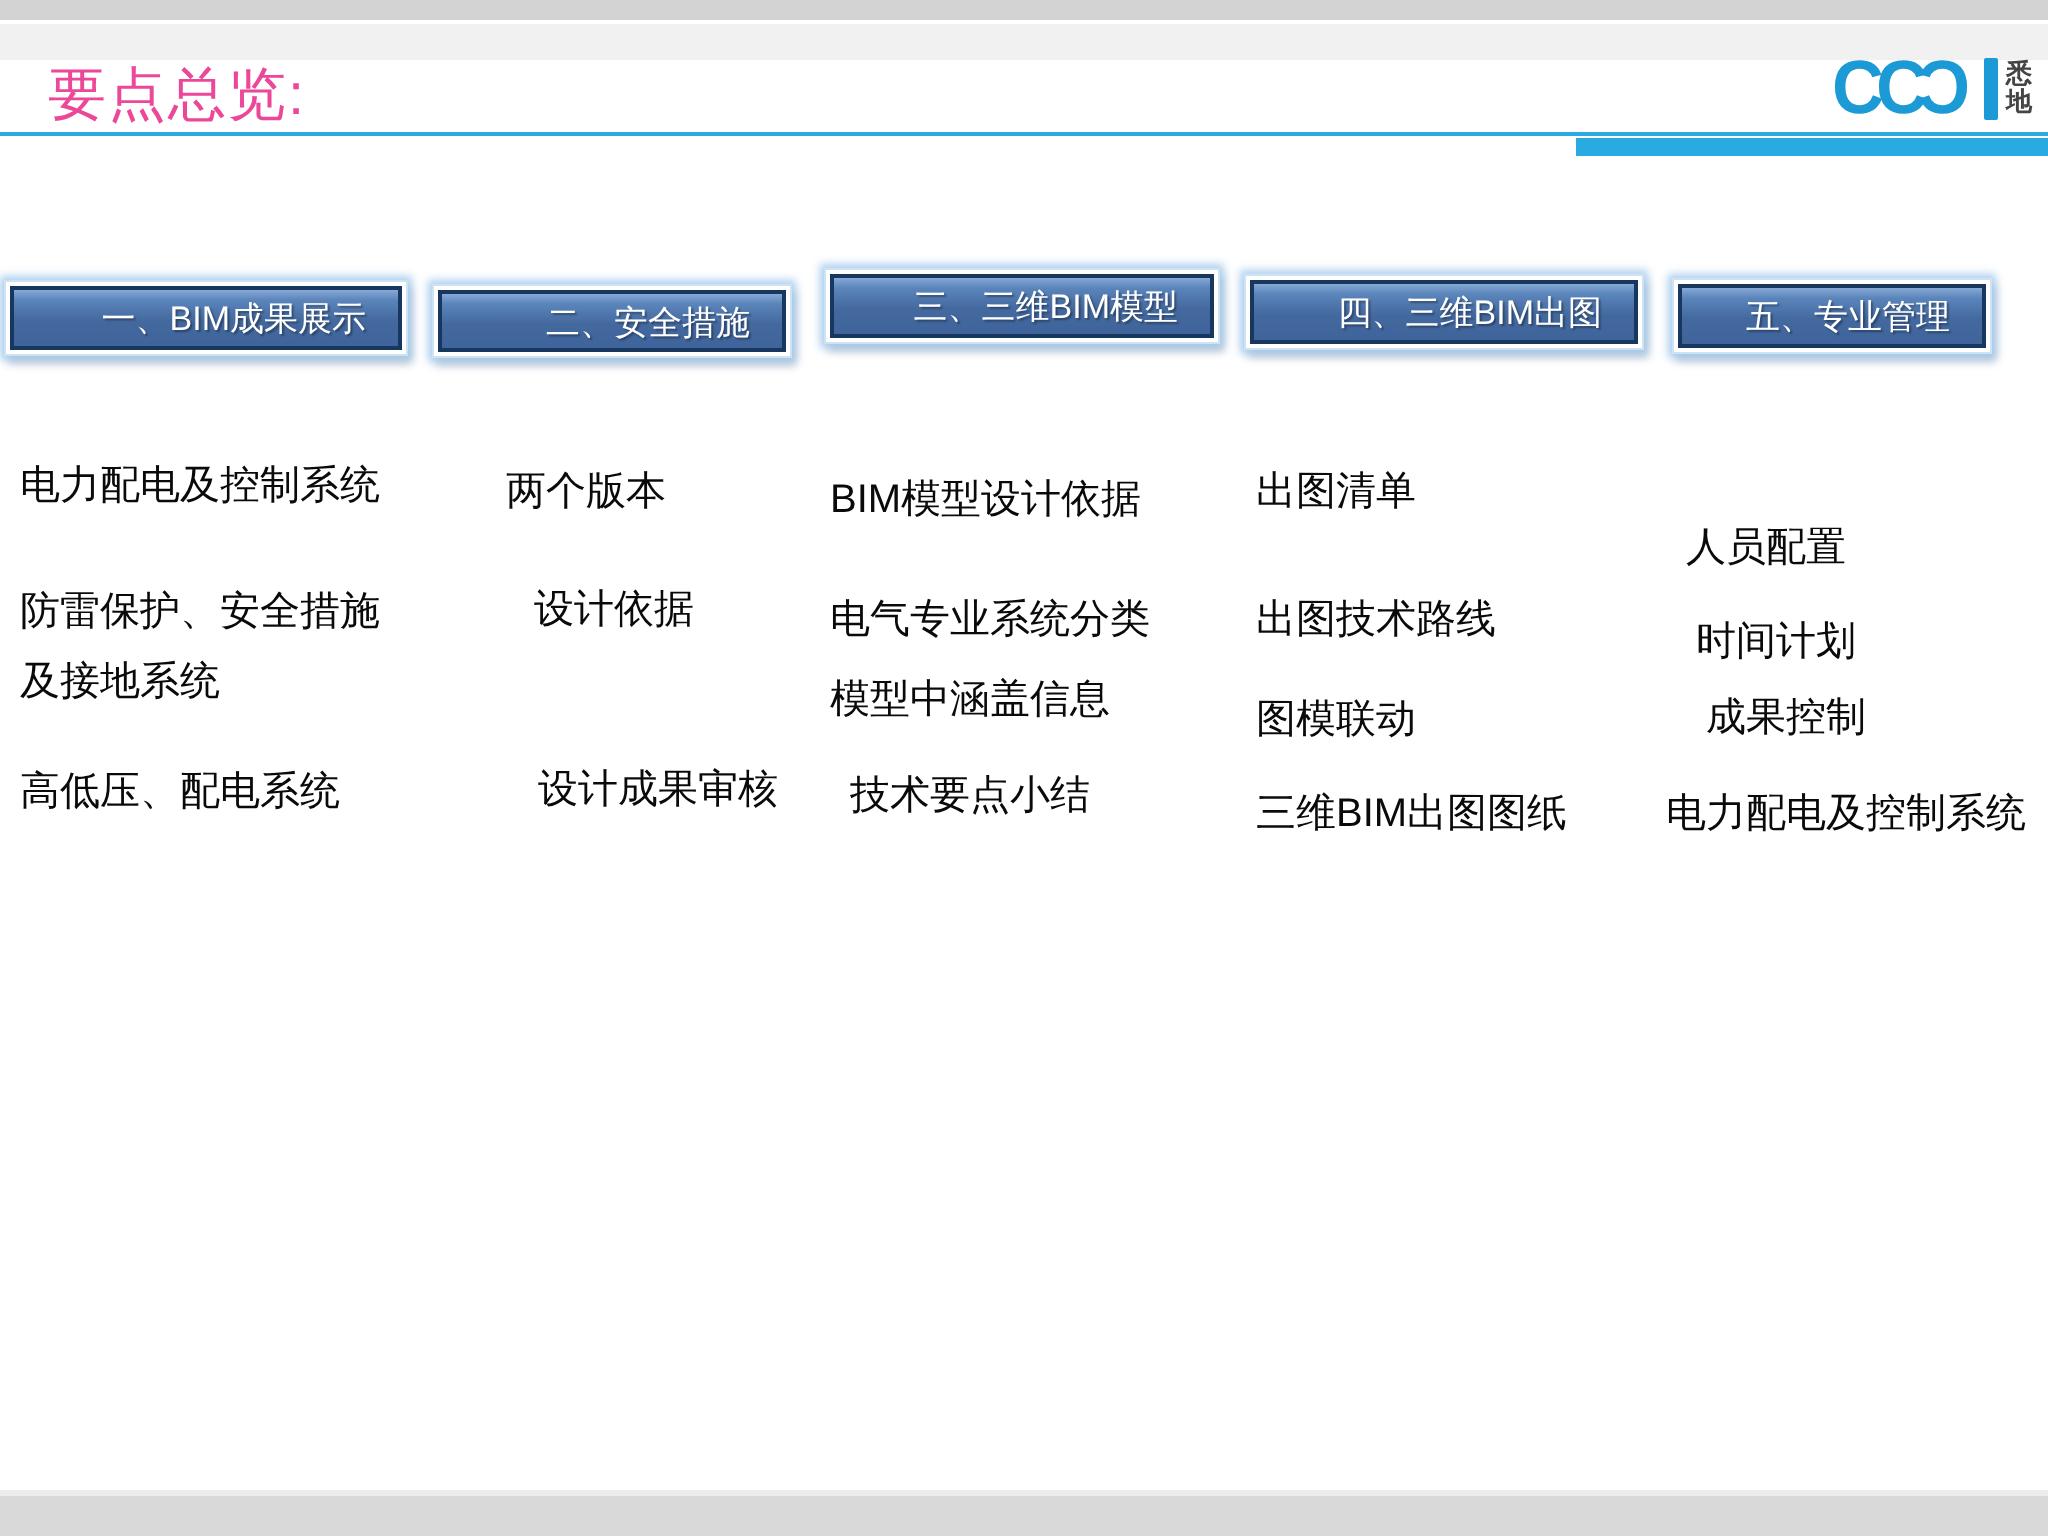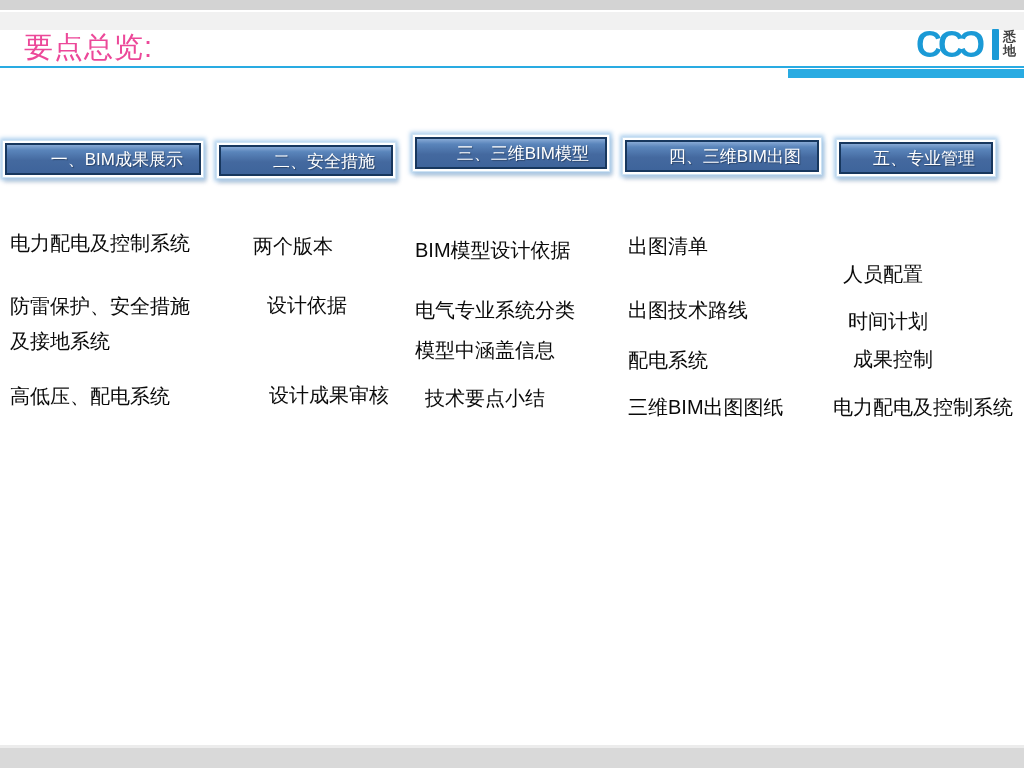--- a/index.html
+++ b/index.html
@@ -112,19 +112,19 @@
 <div class="item" style="left:267px; top:288px;">设计依据</div>
 <div class="item" style="left:269px; top:378px;text-align:right;">设计成果审核</div>
 
 <div class="item" style="left:415px; top:233px;">BIM模型设计依据</div>
 <div class="item" style="left:415px; top:293px;">电气专业系统分类</div>
 <div class="item" style="left:415px; top:333px;">模型中涵盖信息</div>
 <div class="item" style="left:425px; top:381px;">技术要点小结</div>
 
 <div class="item" style="left:628px; top:229px;">出图清单</div>
 <div class="item" style="left:628px; top:293px;">出图技术路线</div>
-<div class="item" style="left:628px; top:343px;">配电系统</div>
+<div class="item" style="left:628px; top:343px;">图模联动</div>
 <div class="item" style="left:628px; top:390px;">三维BIM出图图纸</div>
 
 <div class="item" style="left:843px; top:229px;margin-top:28px;">人员配置</div>
 <div class="item" style="left:848px; top:292px;margin-top:12px;">时间计划</div>
 <div class="item" style="left:853px; top:342px;">成果控制</div>
 <div class="item" style="left:833px; top:390px;">电力配电及控制系统</div>
 
 </body></html>

